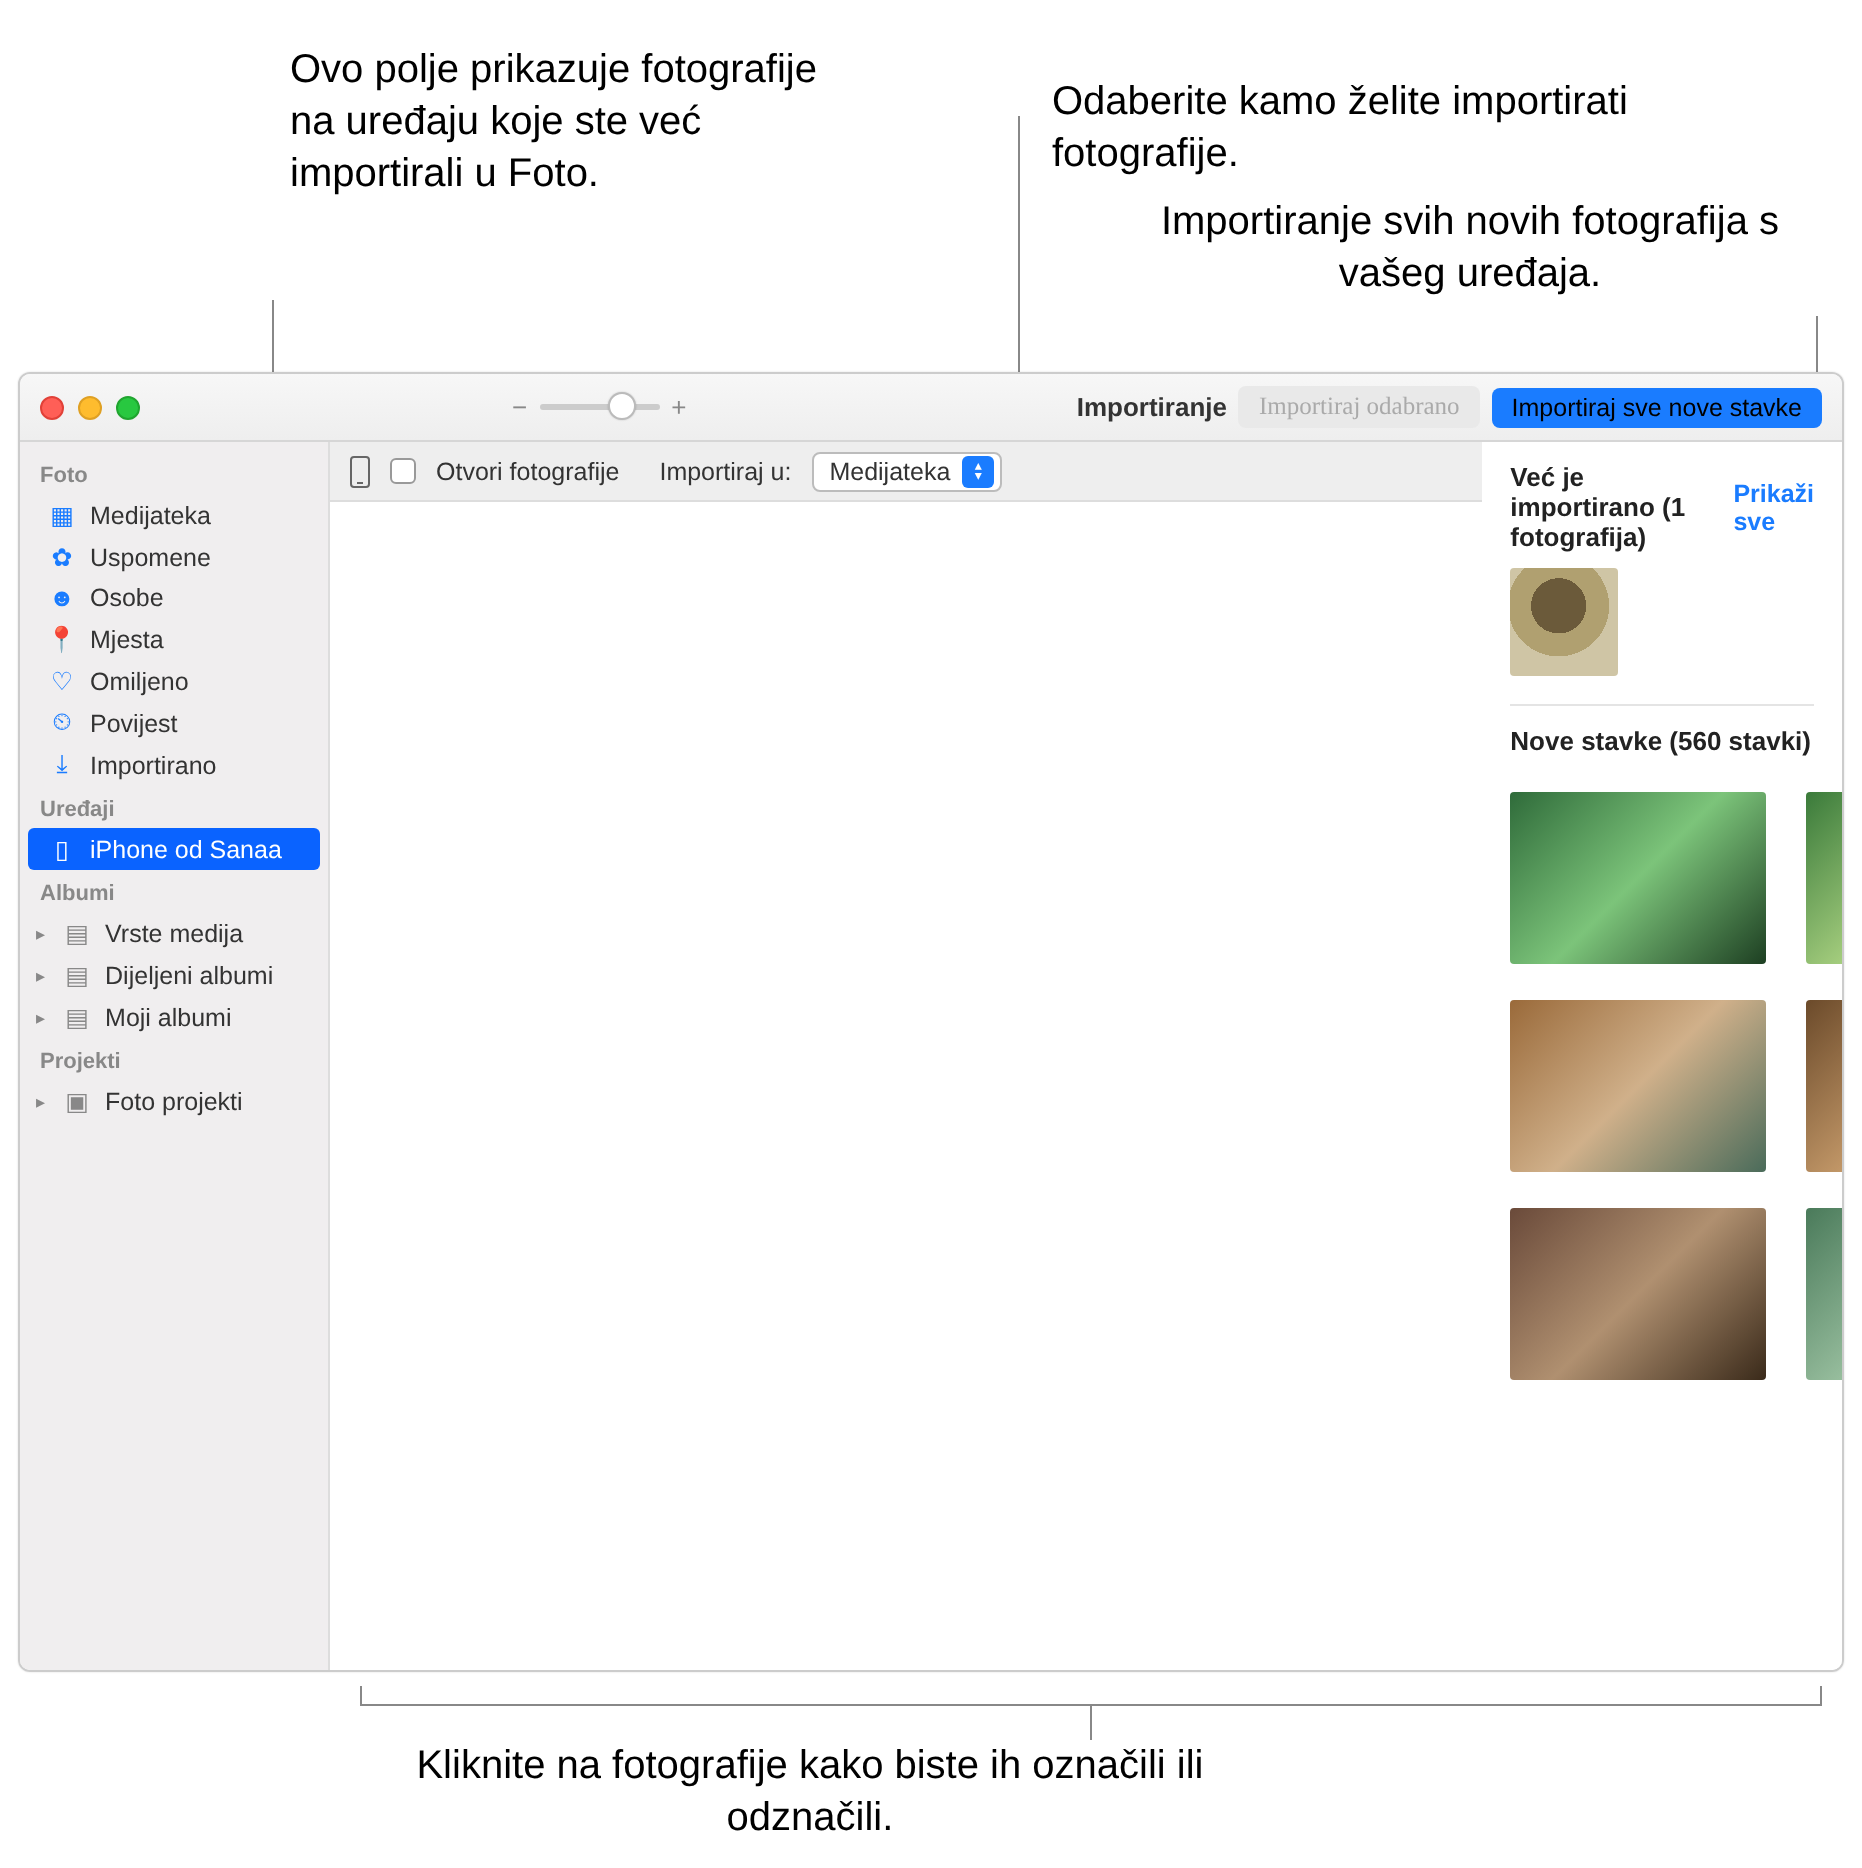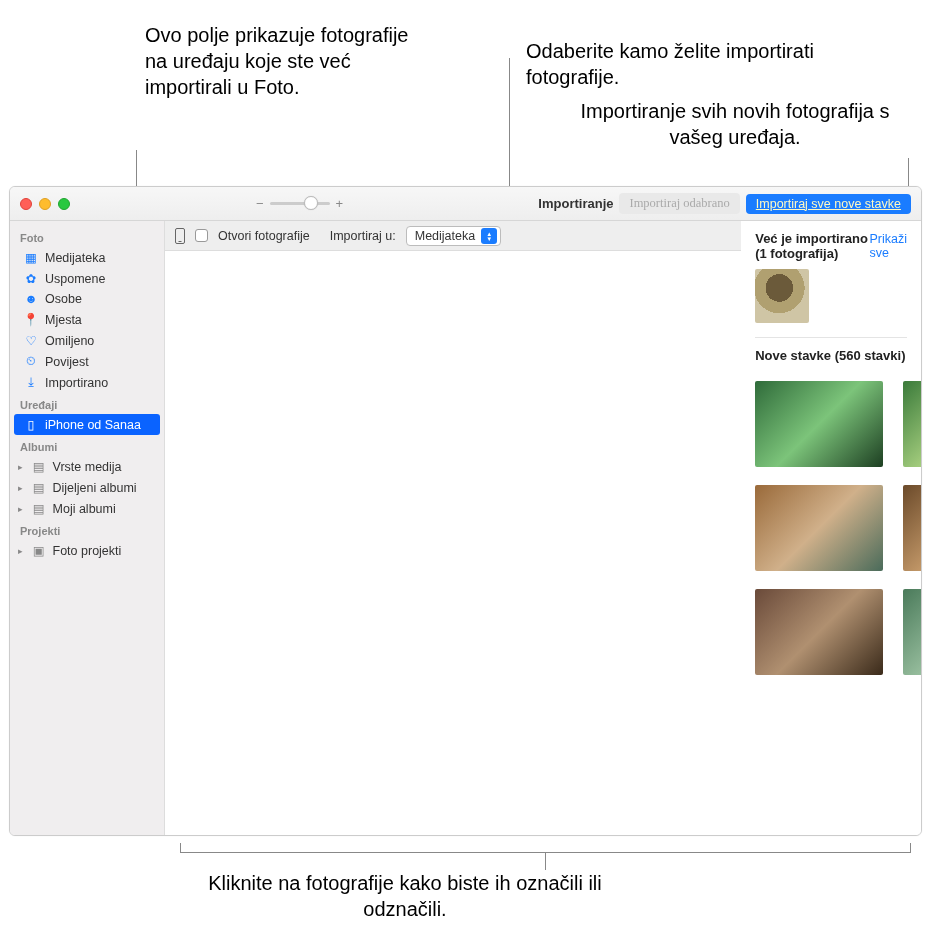--- a/index.html
+++ b/index.html
@@ -55,21 +55,21 @@
     flex:1; text-align:right; font-weight:600; color:#333;
   }
   .btn {
     border-radius: 4px;
     padding: 3px 10px;
     font-size: 12.5px;
     cursor: default;
     white-space: nowrap;
   }
   .btn-disabled { background:#e9e9e9; color:#aaa;font-family:Liberation Serif, serif; }
-  .btn-primary { background:#1a7cff; color:#fef9c3; font-weight:500;text-decoration:underline;}
+  .btn-primary { background:#1a7cff; color:#000000; font-weight:500;}
   .body { flex:1; display:flex; min-height:0;}
   .sidebar {
     width: 155px;
     background: #f0eeef;
     border-right:1px solid #ddd;
     padding-top:5px;
     overflow:hidden;
     font-size:12.5px;
   }
   .sb-head { color:#888; font-size:11px; font-weight:700; padding:6px 10px 3px; }
@@ -100,21 +100,21 @@
   .select .chev {
     width:16px; height:16px; background:#1a7cff; border-radius:3px; color:#fff;
     display:flex; flex-direction:column; justify-content:center; align-items:center;
     font-size:7px; line-height:5px;
   }
   .content { flex:1; overflow:hidden; padding:0 0 0 0;}
   .section-hdr {
     display:flex; justify-content:space-between; align-items:center;
     padding:10px 14px 8px; font-size:13px; font-weight:600; color:#222;
   }
-  .link { color:#1a7cff; font-weight:400; cursor:default; font-size:12.5px;}
+  .link { color:#1a7cff; font-weight:700; cursor:default; font-size:12.5px;}
   .thumb-row { display:flex; gap:20px; padding:0 14px 10px;}
   .thumb-grid { display:grid; grid-template-columns: repeat(5, 1fr); gap:18px 20px; padding:10px 14px;}
   .thumb {
     width:128px; height:86px; border-radius:2px; background:#888;
     background-size:cover; background-position:center;
   }
   .thumb.small { width:54px; height:54px;}
   .hr { height:1px; background:#e4e4e4; margin:4px 14px;}
   
   .p1{background:linear-gradient(135deg,#6b4a2a,#c59a6a,#3b2d1a);}

